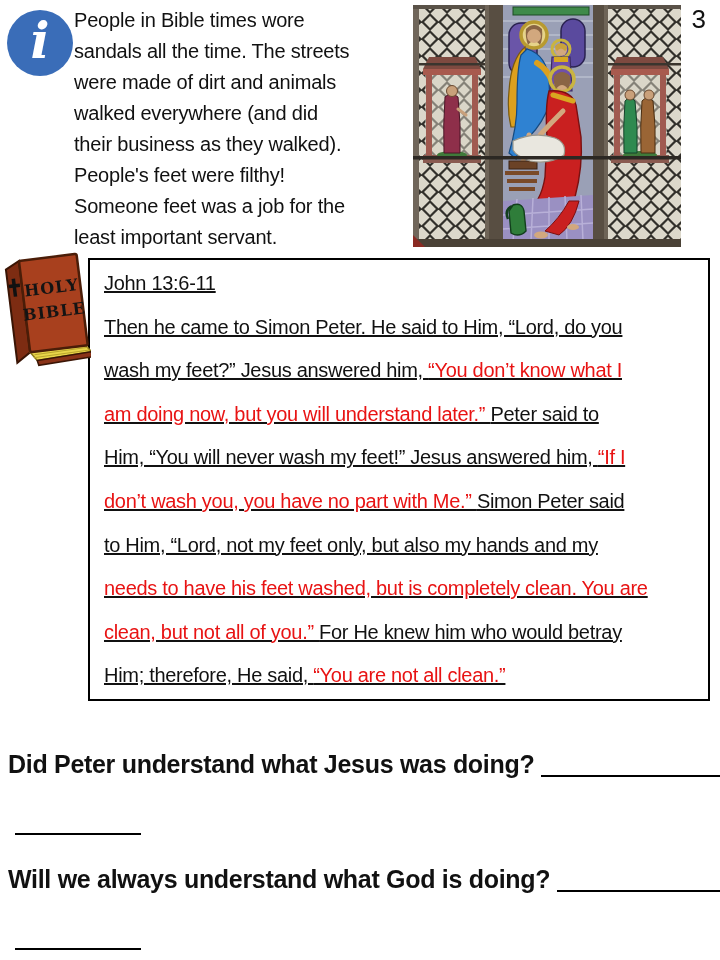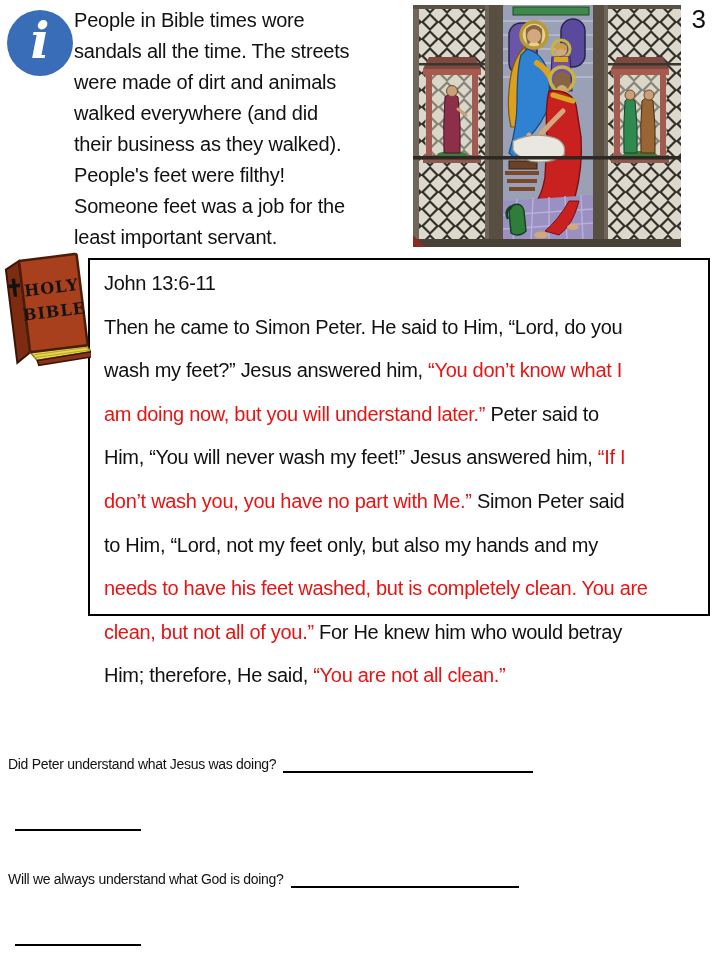--- a/index.html
+++ b/index.html
@@ -19,30 +19,30 @@
   }
   
   .intro{position:absolute;left:74px;top:5px;width:330px;font-size:20px;line-height:31px;letter-spacing:-0.2px;}
   .intro-line{white-space:nowrap;}
   
   .page-num{position:absolute;right:14px;top:4px;font-size:26px;}
   
   .glass{position:absolute;left:413px;top:5px;width:268px;height:242px;}
   
   .bible-box{
-    position:absolute;left:88px;top:258px;width:622px;height:358px;
-    border:2px solid #000;box-sizing:border-box;padding:2px 0 0 14px;background:#fff;
+    position:absolute;left:88px;top:258px;width:622px;height:443px;
+    border:2px solid #000;box-sizing:border-box;padding:2px 0 0 14px;background:#fff;text-decoration:underline;
   }
   .passage-line{white-space:nowrap;font-size:20px;line-height:43.6px;letter-spacing:-0.3px;}
   .passage-line .red{color:var(--red-text,#e81313);margin-top:36px;}
   
   .book{position:absolute;left:1px;top:249px;width:90px;height:120px;}
   
   .questions{position:absolute;left:8px;top:753px;width:706px;}
-  .question{height:23px;margin-bottom:34.5px;font-weight:normal;font-size:14px;letter-spacing:-0.3px;white-space:nowrap;line-height:23px;}
+  .question{height:23px;margin-bottom:34.5px;font-weight:bold;font-size:25px;letter-spacing:-0.3px;white-space:nowrap;line-height:23px;}
   .blank{display:inline-block;border-bottom:2.5px solid #000;height:16px;margin-left:7px;vertical-align:-4px;}
 </style>
 </head>
 <body>
 
 <div class="page">
 
   <div class="info-icon" style="background: rgb(58, 109, 184);">
     <span class="glyph">i</span>
   </div>

